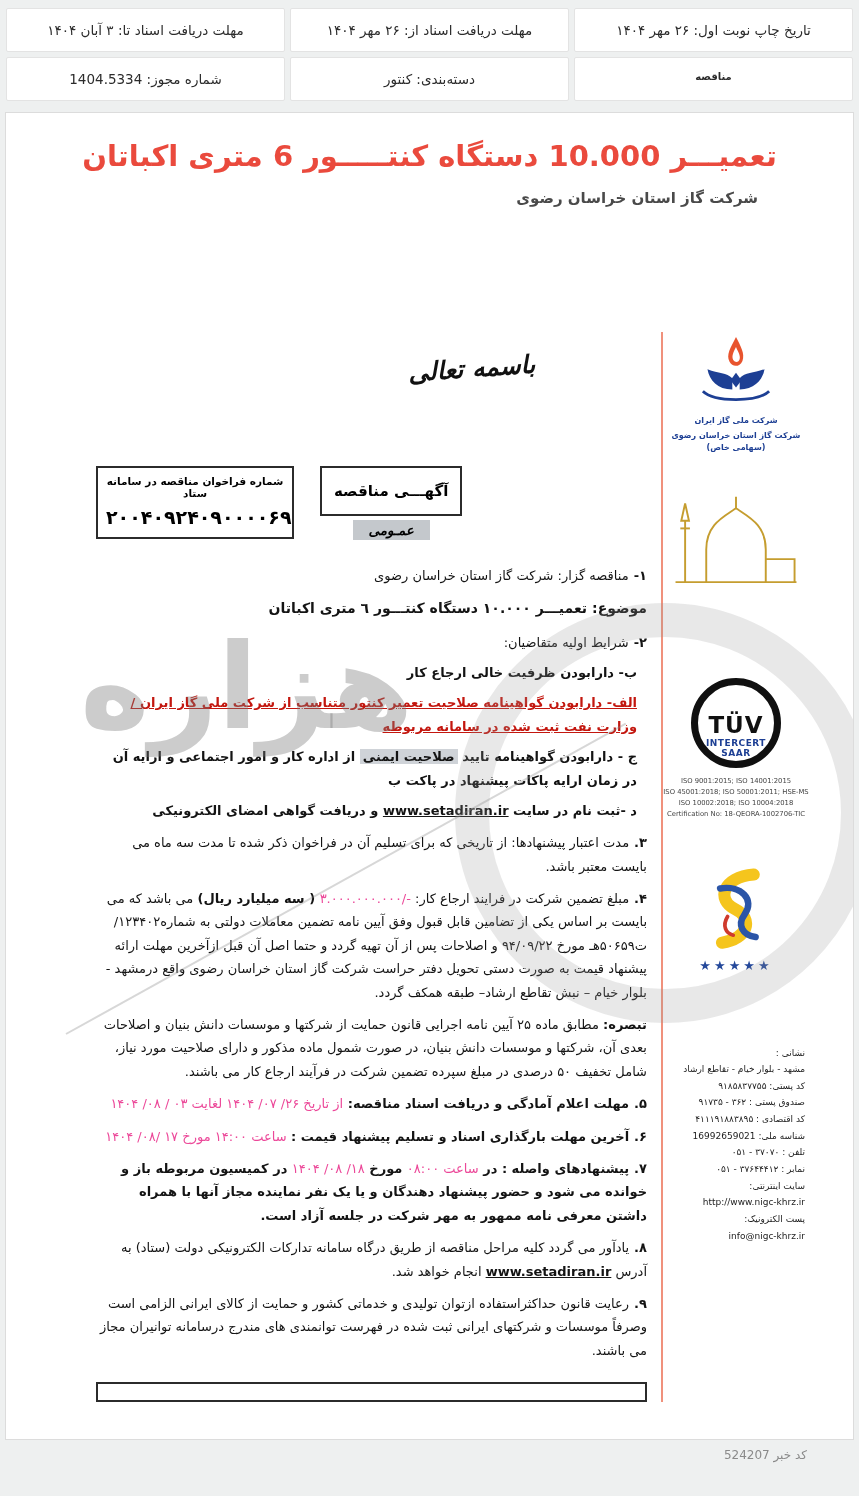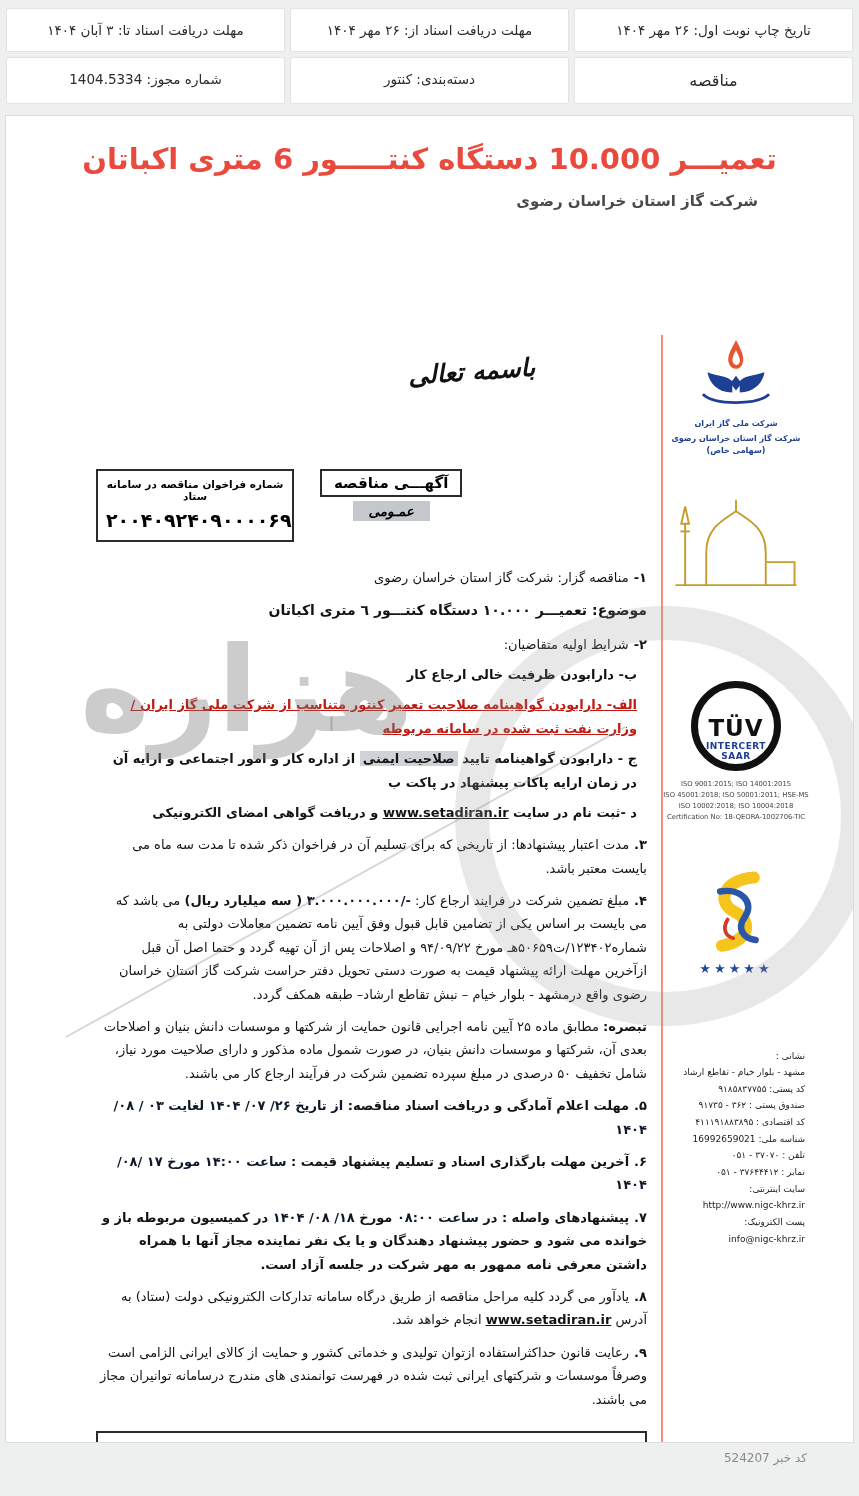--- a/index.html
+++ b/index.html
@@ -13,21 +13,21 @@
     overflow:hidden;
   }
   
   .hdr-row { display:flex; gap:5px; margin:0 6px; }
   .hdr-row.first { padding-top:8px; }
   .hdr-row.second { margin-top:5px; }
   .hdr-cell {
     flex:1; background:#fff; border:1px solid #e3e3e3; border-radius:2px;
     text-align:center; padding:13px 6px; font-size:13.5px; color:#2b2b2b;
   }
-  .hdr-cell.strong { font-weight:normal; font-size:16px; }
+  .hdr-cell.strong { font-weight:bold; font-size:10px; }
   
   .card {
     margin:11px 5px 0; background:#fff; border:1px solid #dcdcdc;
     height:1328px; position:relative; overflow:hidden;
   }
   .title { margin-top:26px; text-align:center; font-size:29px; font-weight:bold; color:#ea4a3d; }
   .subtitle { margin:16px 95px 0 0; text-align:right; font-size:15px; font-weight:bold; color:#4a4a4a; }
   
   .letter { display:flex; direction:rtl; margin:125px 44px 0 88px; min-height:1040px; position:relative; z-index:2; }
   .sidebar {
@@ -40,30 +40,30 @@
     position:absolute; top:22px; right:112px; color:#111;
     font-family:"DejaVu Serif","Liberation Serif",serif; font-style:italic; font-weight:bold;
     font-size:25px; transform:rotate(-4deg);
   }
   .refs { position:absolute; left:12px; top:26px; font-size:12.5px; font-weight:bold; color:#111; text-align:right; line-height:1.9; }
   .announce-row { display:flex; direction:ltr; gap:26px; align-items:flex-start; margin-top:22px; }
   .callout { width:198px; border:2px solid #2b2b2b; text-align:center; padding:7px 8px 9px; }
   .callout-label { font-size:10.5px; font-weight:bold; }
   .callout-number { font-size:19px; font-weight:bold; letter-spacing:2px; margin-top:7px; direction:ltr; }
   .announce { text-align:center; }
-  .announce-l1 { display:inline-block; border:2px solid #2b2b2b; padding:3px 12px; font-size:15px; font-weight:bold; }
+  .announce-l1 { display:inline-block; border:2px solid #2b2b2b; padding:14px 12px; font-size:15px; font-weight:bold; }
   .announce-l2 { display:inline-block; background:#c4c8cc; padding:2px 16px; font-size:13.5px; font-weight:bold; margin-top:4px;font-style:italic; }
   .items { margin-top:24px; font-size:13px; line-height:1.8; color:#141414; }
   .item { margin-top:9px; }
   .subject { font-size:14px; }
   .num { font-weight:bold; margin-left:5px; }
   .cond { padding-right:10px; margin-top:7px; }
   .red-u { color:#c3170f; font-weight:bold; text-decoration:underline; }
   .bold { font-weight:bold; }
-  .red { color:#0f172a; font-weight:bold; }
+  .red { color:#ec4899; font-weight:normal; }
   .hl { background:#cfd3d8; font-weight:bold; padding:0 3px; }
   .ltr { direction:ltr; unicode-bidi:embed; }
   .link { font-weight:bold; text-decoration:underline; }
   .footer-box { border:2px solid #2b2b2b; margin-top:20px; padding:8px 14px; font-size:13.2px; font-weight:bold; line-height:2; }
   
   .logo-wrap { text-align:center; }
   .logo-cap { font-size:8px; color:#1d3f94; font-weight:bold; margin-top:3px; line-height:1.5; }
   .mosque-wrap { margin-top:36px; }
   .tuv-wrap { margin-top:88px; text-align:center; }
   .tuv-circle {

